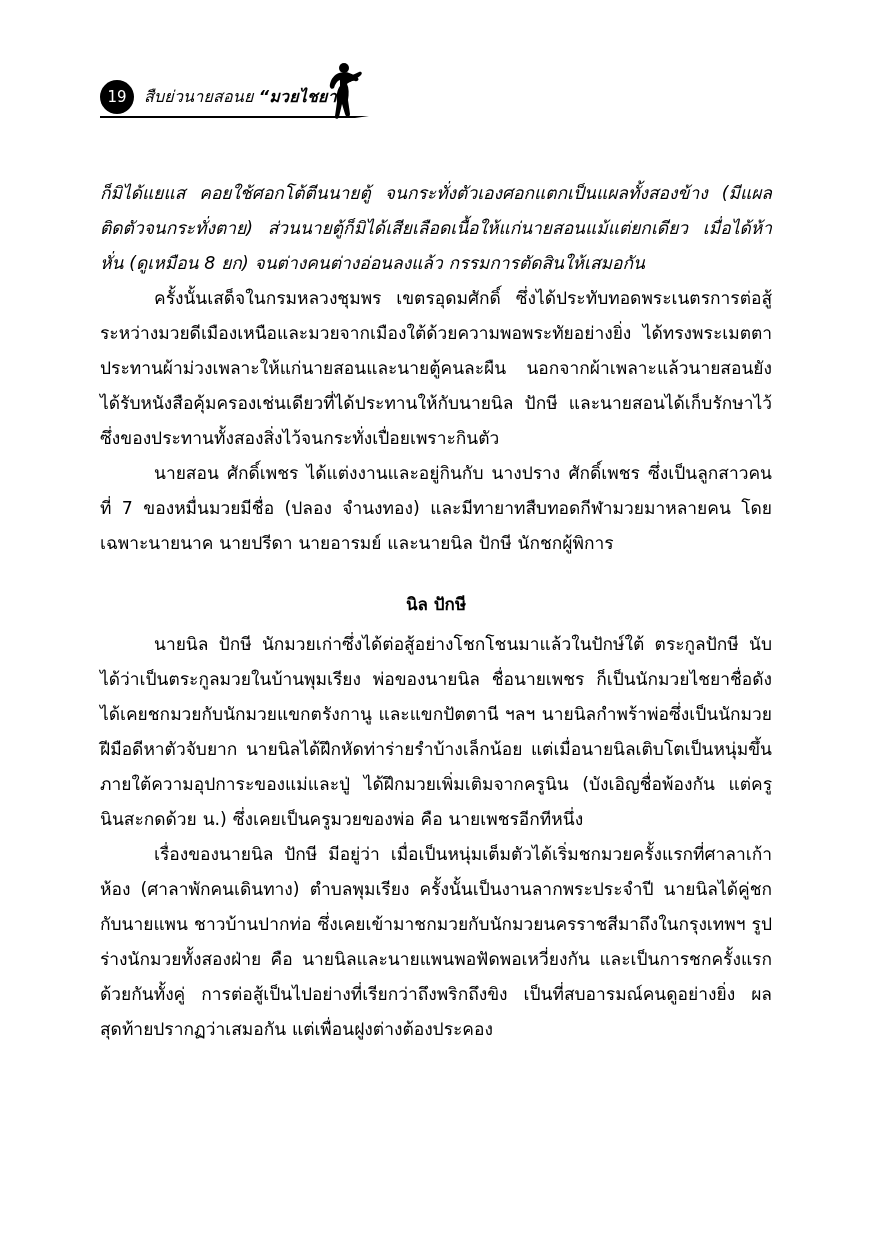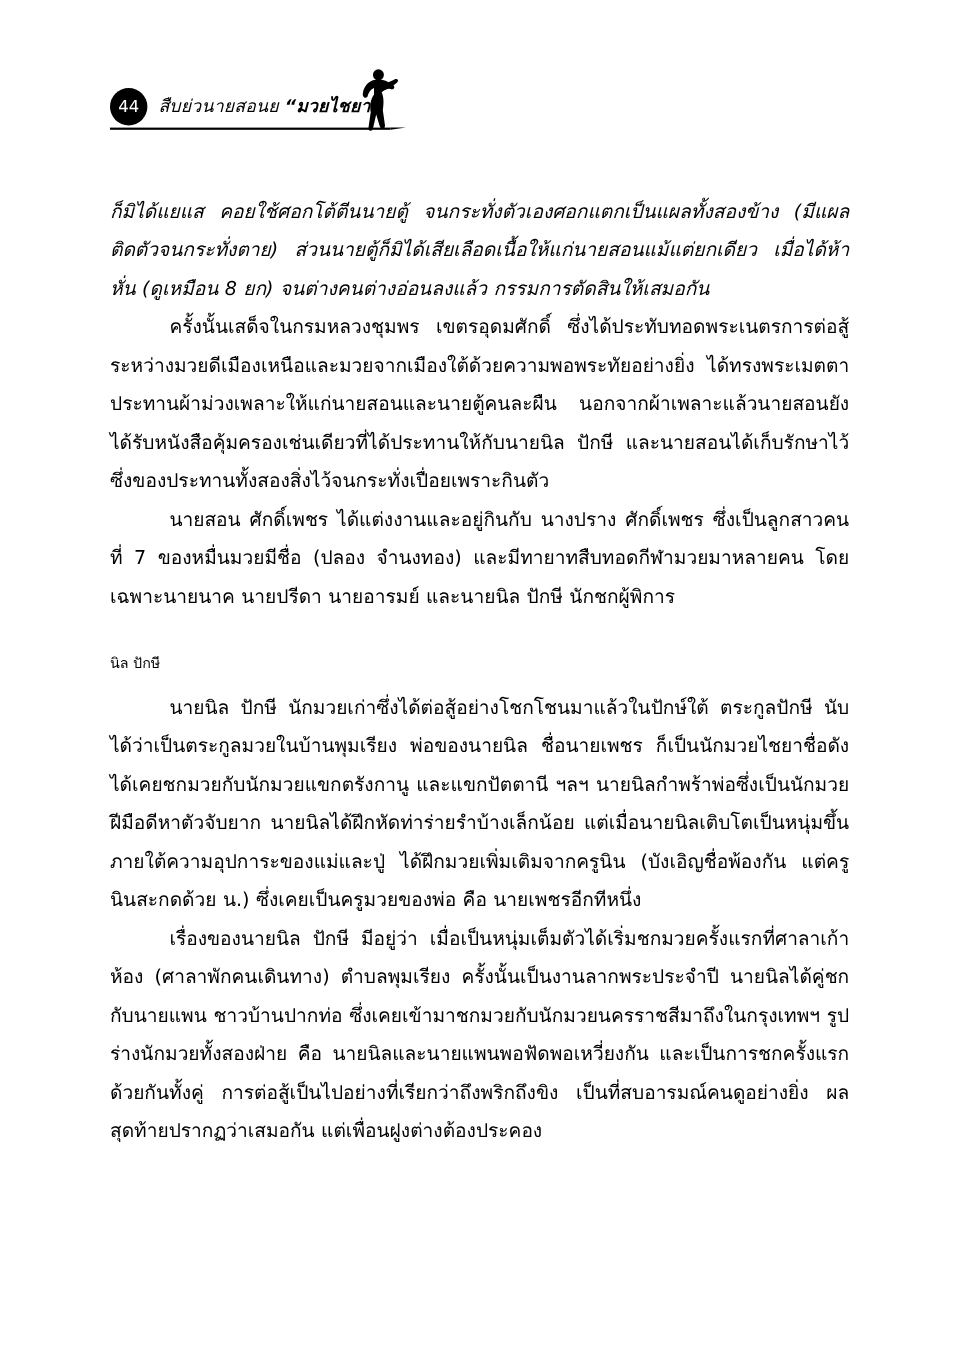--- a/index.html
+++ b/index.html
@@ -96,36 +96,37 @@
     font-family: "DejaVu Sans", "Liberation Sans", sans-serif;
   }
   p.italic {
     font-style: italic;
   }
   p.indent {
     text-indent: 54px;
   }
   h2.section-heading {
     margin: 26px 0 6px 0;
-    font-size: 13px;
-    font-weight: normal;
+    font-size: 17px;
+    font-weight: bold;
     line-height: 34px;
     font-family: "DejaVu Sans", "Liberation Sans", sans-serif;
+    text-align: center;
   }
   .blk {
     margin-bottom: 0;
   }
 </style>
 </head>
 <body>
 
 <div class="page">
 
   <div class="header">
-    <div class="page-number-badge">44</div>
+    <div class="page-number-badge">19</div>
     <div class="header-title"><span class="plain">สืบย่วนายสอนย </span><span>“มวยไชยา”</span></div>
 
     <div class="header-figure">
       <svg width="42" height="62" viewBox="0 0 42 62" xmlns="http://www.w3.org/2000/svg">
         <g fill="#000000">
           <circle cx="22" cy="8" r="5"></circle>
           <path d="M17 13 C12 15, 9 19, 8 24 C7 28, 10 30, 12 28 C13 24, 15 21, 18 20 L18 26 C15 30, 14 36, 15 42 L13 56 C12 59, 16 60, 17 57 L20 44 L23 54 C24 58, 28 58, 28 54 L26 40 C27 34, 27 28, 25 24 C27 22, 30 20, 33 21 C36 22, 38 19, 35 17 C31 14, 26 12, 22 12 Z"></path>
           <path d="M24 18 C28 16, 33 14, 37 12 C40 11, 41 14, 38 16 C34 19, 29 22, 25 23 Z"></path>
         </g>
       </svg>

